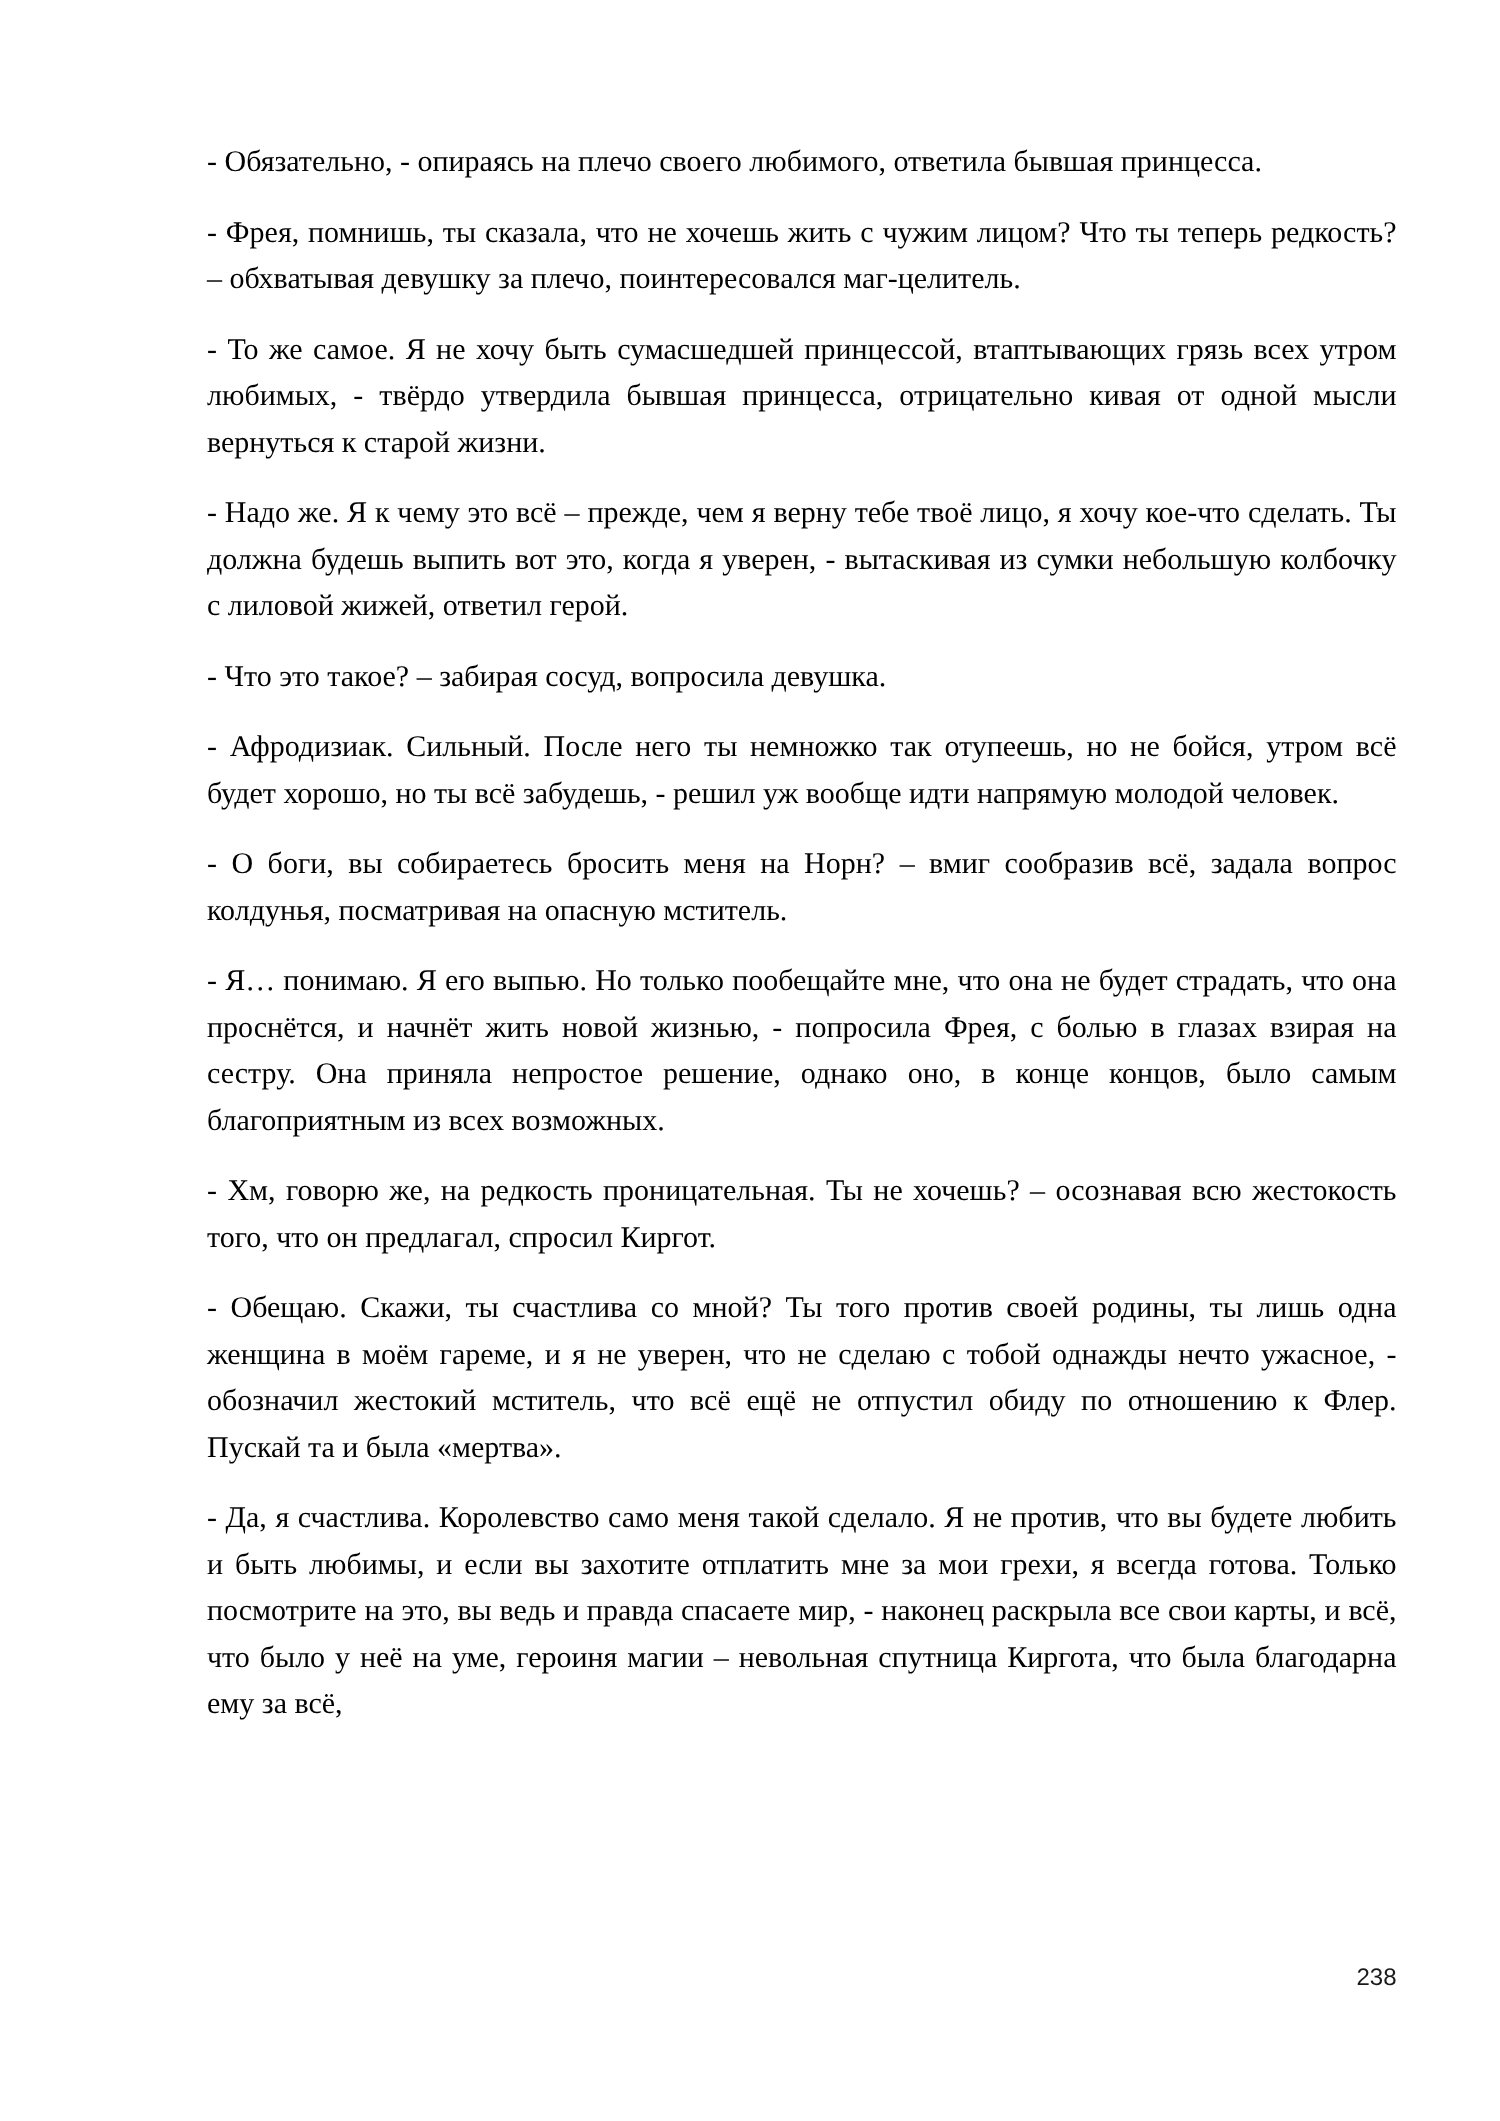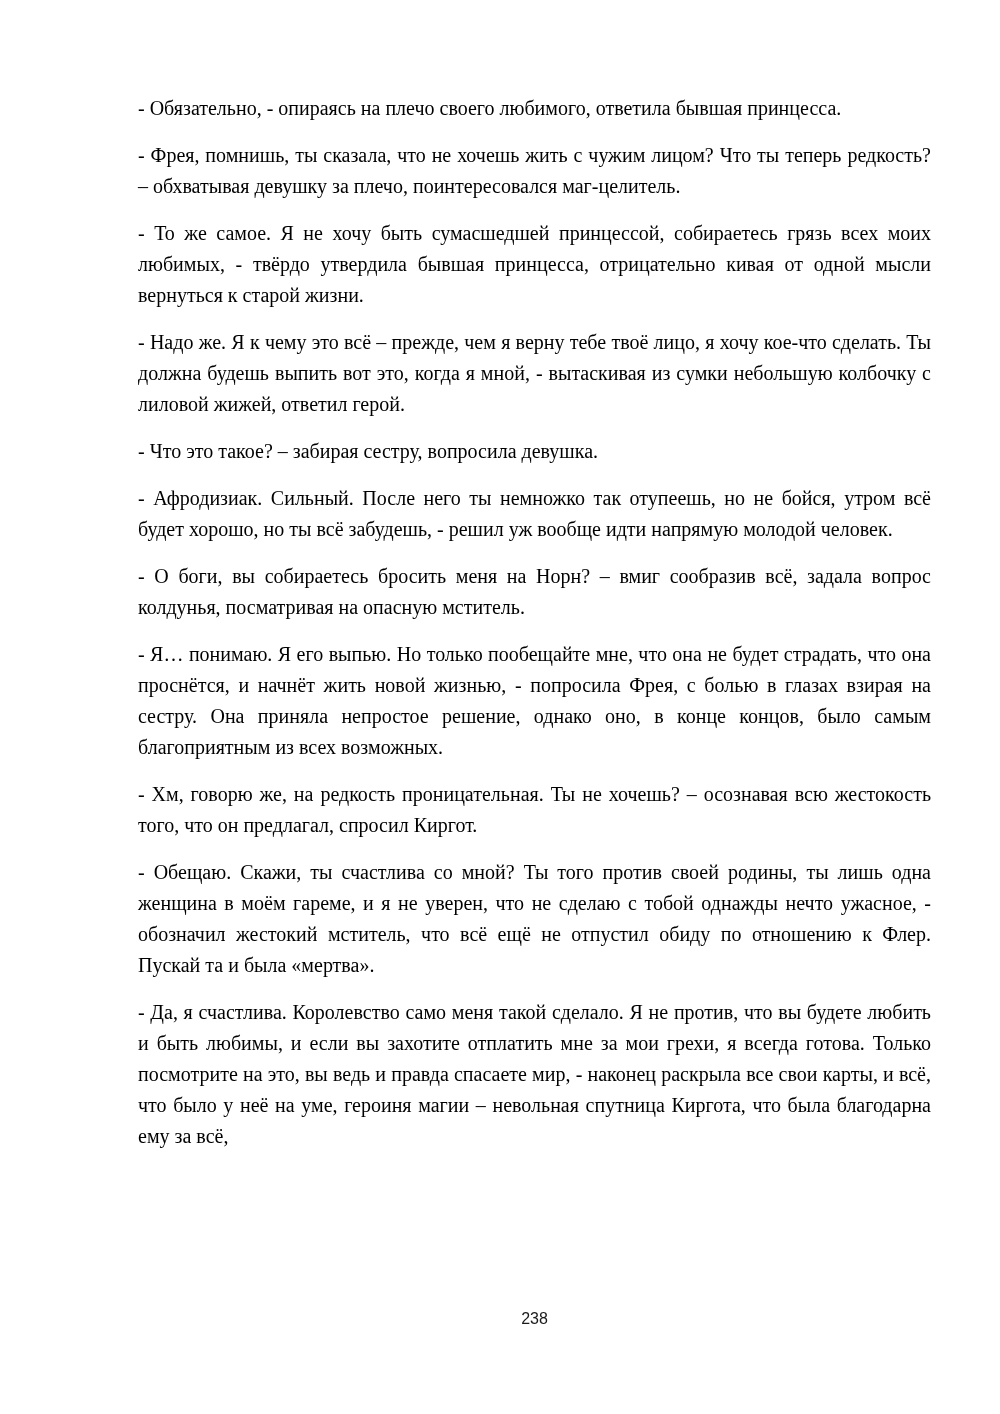--- a/index.html
+++ b/index.html
@@ -29,37 +29,37 @@
   }
   .text-body p {
     margin: 0 0 16px 0;
     padding: 0;
   }
   .page-number {
     position: absolute;
     top: 1310px;
     left: 138px;
     right: 69px;
-    text-align: center;
+    text-align: right;
     font-family: "Liberation Sans", "DejaVu Sans", sans-serif;
     font-size: 16px;
     line-height: 18px;
     color: #1a1a1a;
   }
 </style>
 </head>
 <body>
 
 <div class="page">
   <div class="text-body">
       <p>- Обязательно, - опираясь на плечо своего любимого, ответила бывшая принцесса.</p>
       <p>- Фрея, помнишь, ты сказала, что не хочешь жить с чужим лицом? Что ты теперь редкость? – обхватывая девушку за плечо, поинтересовался маг-целитель.</p>
-      <p>- То же самое. Я не хочу быть сумасшедшей принцессой, собираетесь грязь всех моих любимых, - твёрдо утвердила бывшая принцесса, отрицательно кивая от одной мысли вернуться к старой жизни.</p>
-      <p>- Надо же. Я к чему это всё – прежде, чем я верну тебе твоё лицо, я хочу кое-что сделать. Ты должна будешь выпить вот это, когда я мной, - вытаскивая из сумки небольшую колбочку с лиловой жижей, ответил герой.</p>
-      <p>- Что это такое? – забирая сестру, вопросила девушка.</p>
+      <p>- То же самое. Я не хочу быть сумасшедшей принцессой, втаптывающих грязь всех утром любимых, - твёрдо утвердила бывшая принцесса, отрицательно кивая от одной мысли вернуться к старой жизни.</p>
+      <p>- Надо же. Я к чему это всё – прежде, чем я верну тебе твоё лицо, я хочу кое-что сделать. Ты должна будешь выпить вот это, когда я уверен, - вытаскивая из сумки небольшую колбочку с лиловой жижей, ответил герой.</p>
+      <p>- Что это такое? – забирая сосуд, вопросила девушка.</p>
       <p>- Афродизиак. Сильный. После него ты немножко так отупеешь, но не бойся, утром всё будет хорошо, но ты всё забудешь, - решил уж вообще идти напрямую молодой человек.</p>
       <p>- О боги, вы собираетесь бросить меня на Норн? – вмиг сообразив всё, задала вопрос колдунья, посматривая на опасную мститель.</p>
       <p>- Я… понимаю. Я его выпью. Но только пообещайте мне, что она не будет страдать, что она проснётся, и начнёт жить новой жизнью, - попросила Фрея, с болью в глазах взирая на сестру. Она приняла непростое решение, однако оно, в конце концов, было самым благоприятным из всех возможных.</p>
       <p>- Хм, говорю же, на редкость проницательная. Ты не хочешь? – осознавая всю жестокость того, что он предлагал, спросил Киргот.</p>
       <p>- Обещаю. Скажи, ты счастлива со мной? Ты того против своей родины, ты лишь одна женщина в моём гареме, и я не уверен, что не сделаю с тобой однажды нечто ужасное, - обозначил жестокий мститель, что всё ещё не отпустил обиду по отношению к Флер. Пускай та и была «мертва».</p>
       <p>- Да, я счастлива. Королевство само меня такой сделало. Я не против, что вы будете любить и быть любимы, и если вы захотите отплатить мне за мои грехи, я всегда готова. Только посмотрите на это, вы ведь и правда спасаете мир, - наконец раскрыла все свои карты, и всё, что было у неё на уме, героиня магии – невольная спутница Киргота, что была благодарна ему за всё,</p>
     </div>
   <div class="page-number">238</div>
 </div>
 

